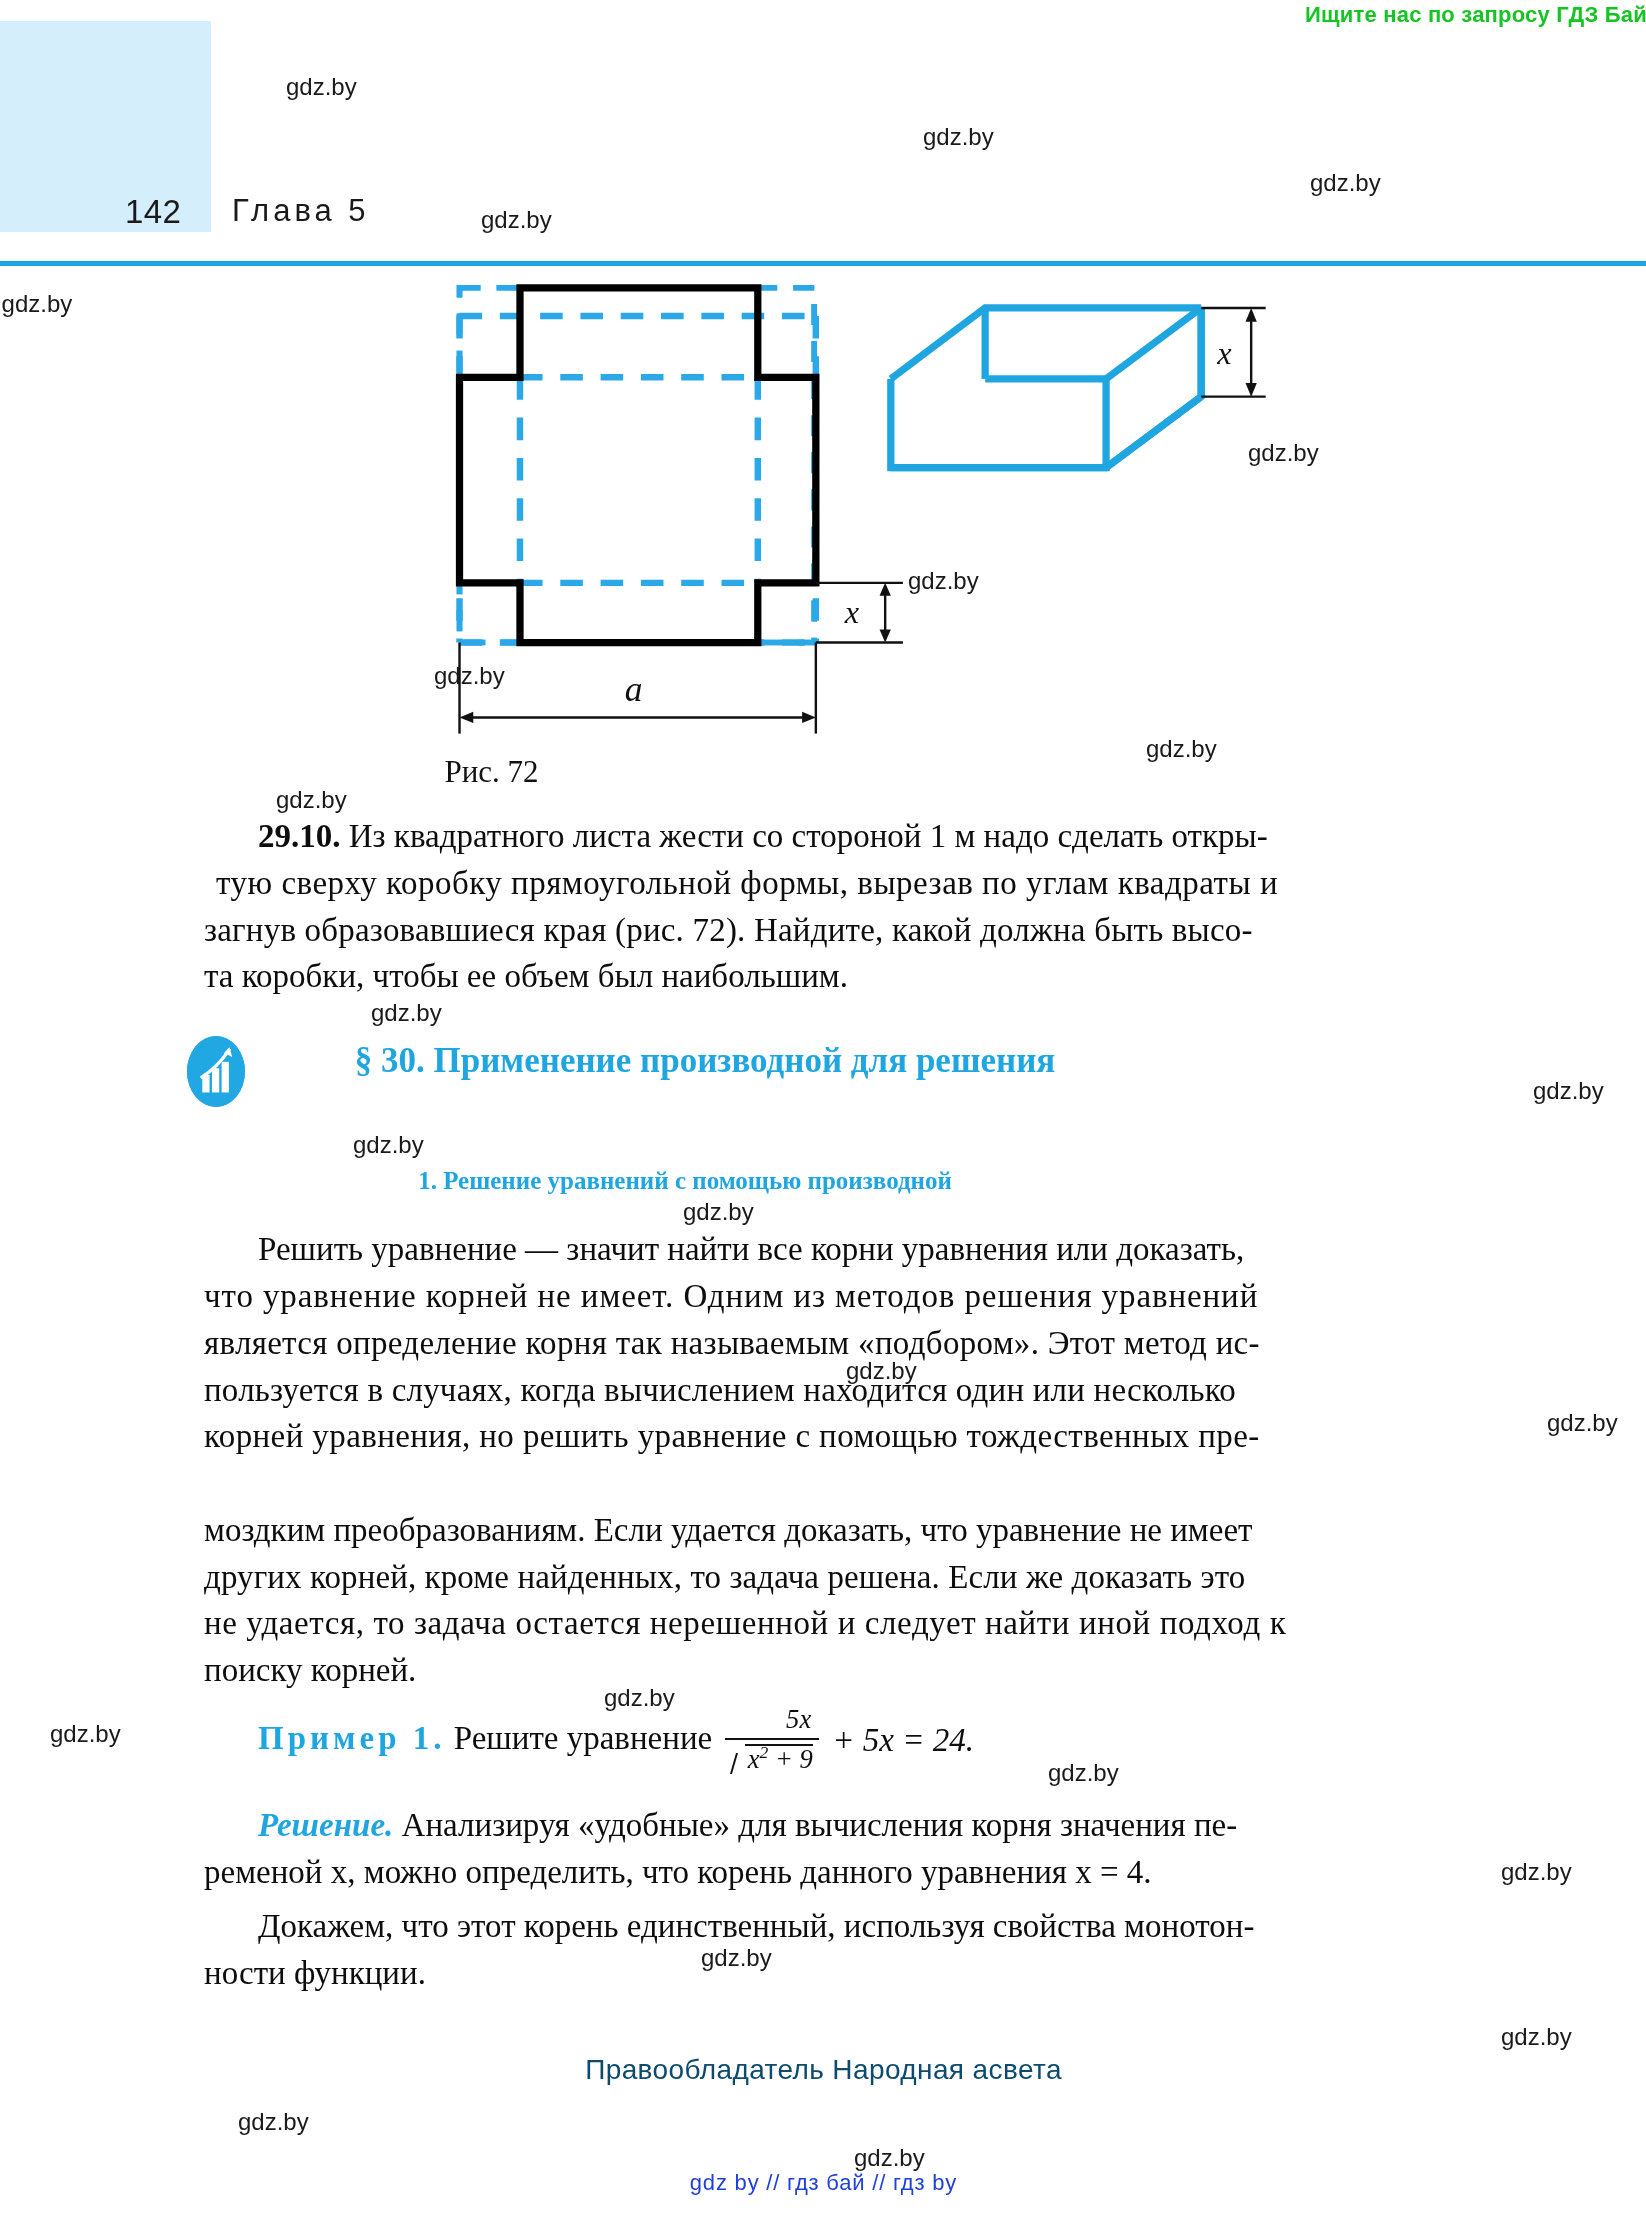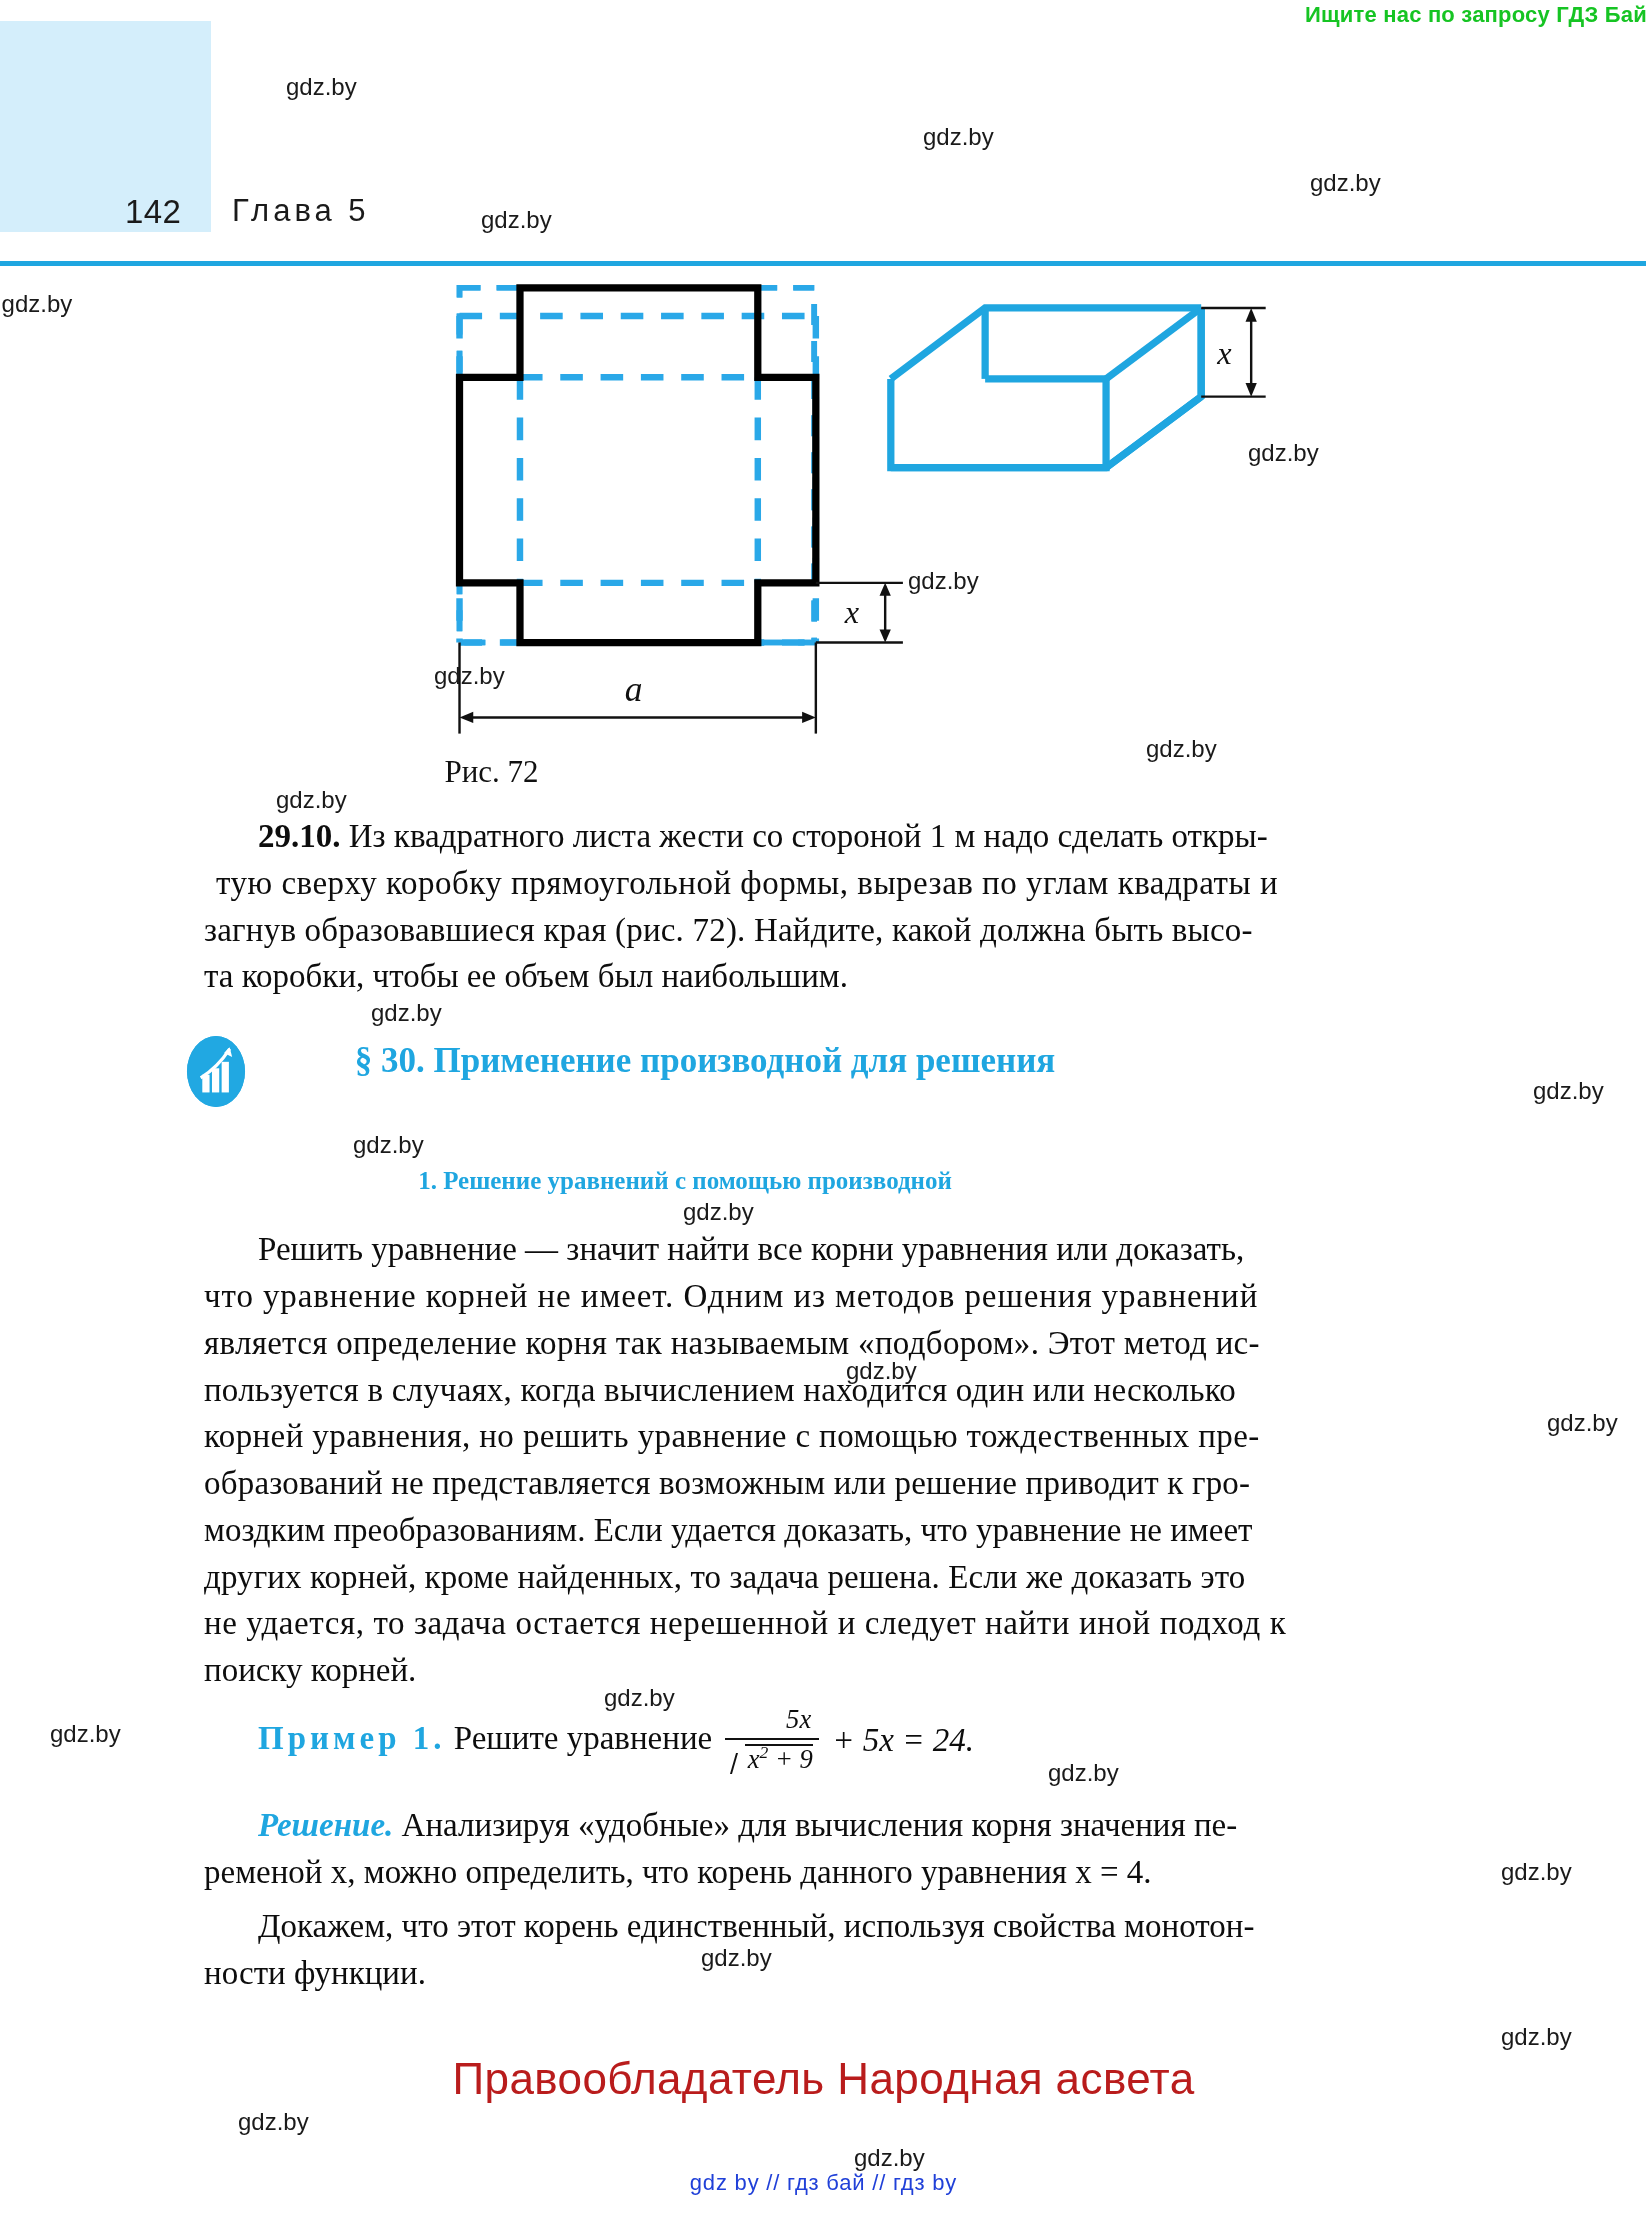--- a/index.html
+++ b/index.html
@@ -38,22 +38,22 @@
     color: #16c423;
     letter-spacing: 0.2px;
   }
   .copyright-wm {
     position: absolute;
     left: 0;
     top: 2054px;
     width: 100%;
     text-align: center;
     font-family: "Liberation Sans", sans-serif;
-    font-size: 44px;
-    color: #b91c1c;
+    font-size: 28px;
+    color: #0c4a6e;
     letter-spacing: 0.4px;
   }
   .footer-links {
     position: absolute;
     left: 0;
     top: 2170px;
     width: 100%;
     text-align: center;
     font-family: "Liberation Sans", sans-serif;
     font-size: 22px;
@@ -347,21 +347,20 @@
     <div>§ 30. Применение производной для решения</div>
   </div>
 
   <div class="sub-heading">1. Решение уравнений с помощью производной</div>
 
   <div class="body-line" style="left:258px; top:1231px;">Решить уравнение — значит найти все корни уравнения или доказать,</div>
   <div class="body-line" style="left:204px; top:1278px; letter-spacing:0.9px;">что уравнение корней не имеет. Одним из методов решения уравнений</div>
   <div class="body-line" style="left:204px; top:1325px; letter-spacing:0.3px;">является определение корня так называемым «подбором». Этот метод ис-</div>
   <div class="body-line" style="left:204px; top:1372px; letter-spacing:0.2px;">пользуется в случаях, когда вычислением находится один или несколько</div>
   <div class="body-line" style="left:204px; top:1418px; letter-spacing:0.4px;">корней уравнения, но решить уравнение с помощью тождественных пре-</div>
-  <div class="body-line" style="left:204px; top:1465px; letter-spacing:0.2px;">образований не представляется возможным или решение приводит к гро-</div>
   <div class="body-line" style="left:204px; top:1512px; letter-spacing:0px;">моздким преобразованиям. Если удается доказать, что уравнение не имеет</div>
   <div class="body-line" style="left:204px; top:1559px; letter-spacing:0.1px;">других корней, кроме найденных, то задача решена. Если же доказать это</div>
   <div class="body-line" style="left:204px; top:1605px; letter-spacing:0.6px;">не удается, то задача остается нерешенной и следует найти иной подход к</div>
   <div class="body-line" style="left:204px; top:1652px;">поиску корней.</div>
 
   <div class="body-line" style="left:258px; top:1707px;">
     <span class="blue-bold spaced">Пример 1.</span>
     <span>Решите уравнение</span>
     <span class="eqwrap">
       <span class="frac">

